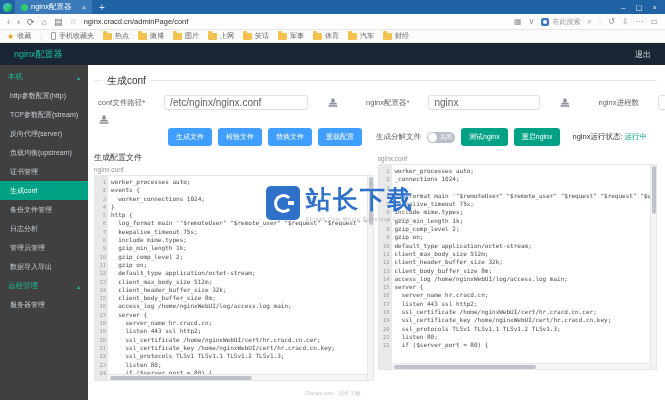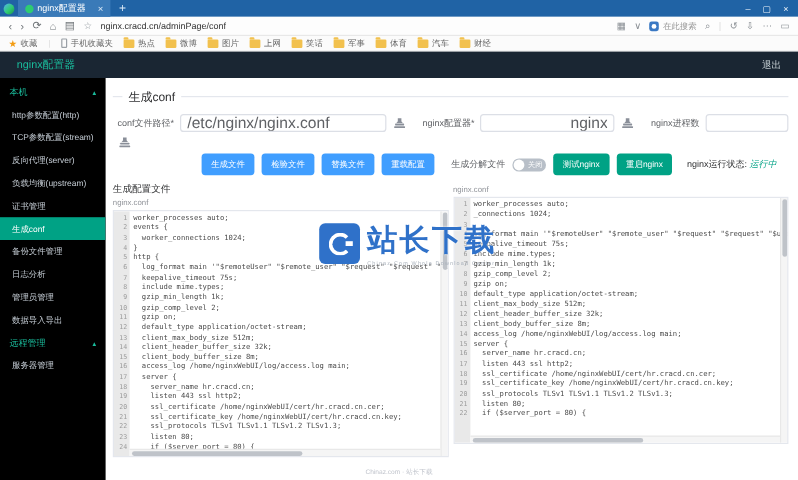--- a/index.html
+++ b/index.html
@@ -31,49 +31,49 @@
   .bm-star { color:#f39c12; font-size:8px; }
   .phone-ic { width:5px; height:8px; border:1px solid #9aa0a6; border-radius:1px; }
   .folder { width:9px; height:7px; background:#f2c14e; border-radius:1px; position:relative; flex-shrink:0; }
   .folder::before { content:""; position:absolute; top:-2px; left:0; width:4px; height:2px; background:#f2c14e; border-radius:1px 1px 0 0; }
   
   .app-header { height:22px; background:#1a2633; display:flex; align-items:center; justify-content:space-between; padding:0 14px; }
   .brand { color:#1abc9c; font-size:9px; }
   .logout { color:#cfd8dc; font-size:8px; }
   
   .app-body { display:flex; height:335px; }
-  .sidebar { width:88px; background:#000000; flex-shrink:0; padding-top:2px; overflow:hidden; }
+  .sidebar { width:88px; background:#404040; flex-shrink:0; padding-top:2px; overflow:hidden; }
   .group-header { display:flex; justify-content:space-between; align-items:center; color:#1abc9c; font-size:7.5px; padding:5px 8px 4px 8px; }
   .group-arrow { font-size:6px; color:#1abc9c; }
   .side-item { font-size:7px; color:#c6ced6; padding:4.5px 0 4.5px 10px; white-space:nowrap; overflow:hidden; cursor:default; }
   .side-item.active { background:#00a285; color:#fff; }
   .content { flex:1; position:relative; padding:6px 8px 0 6px; min-width:0; }
   
   .page-title-wrap { position:relative; height:14px; margin:2px 0 4px; }
   .page-title-line { position:absolute; left:0; right:0; top:7px; border-top:1px solid #e4e7ed; }
   .page-title { position:absolute; left:8px; top:1px; background:#fff; padding:0 5px; font-size:10px; color:#303133; }
   
-  .form-row { display:flex; align-items:center; gap:5px; margin:8px 0 2px 4px; }
+  .form-row { display:flex; align-items:center; gap:19px; margin:8px 0 2px 4px; }
   .f-label { font-size:7.5px; color:#606266; white-space:nowrap; }
-  .f-input { height:15px; border:1px solid #dcdfe6; border-radius:3px; font-size:13px; color:#606266; padding:0 5px; font-family:inherit; background:#fff; }
-  .w1 { width:172px; } .w2 { width:112px;text-align:right; } .w3 { flex:1; min-width:0; }
+  .f-input { height:15px; border:1px solid #dcdfe6; border-radius:3px; font-size:10px; color:#606266; padding:0 5px; font-family:inherit; background:#fff; }
+  .w1 { width:172px; } .w2 { width:112px; } .w3 { flex:1; min-width:0; }
   .stamp { width:12px; height:12px; flex-shrink:0; }
   .stamp-row { margin:2px 0 0 4px; height:12px; }
   
   .actions-row { display:flex; align-items:center; margin:4px 0 6px 50px; gap:6px; flex-wrap:nowrap;padding-left:24px; }
   .btn { font-size:7px; color:#fff; border:none; border-radius:3px; padding:4px 8px; font-family:inherit; white-space:nowrap; cursor:pointer; }
   .btn-primary { background:#409eff; }
   .btn-success { background:#00a285; }
   .btn-group { display:flex; gap:6px; }
   .toggle-label { font-size:7.5px; color:#606266; margin-left:8px; white-space:nowrap; }
   .switch { width:28px; height:11px; border-radius:6px; background:#b8bfc8; position:relative; display:flex; align-items:center; justify-content:flex-end; padding-right:3px; flex-shrink:0; }
   .switch-dot { position:absolute; left:1px; top:1px; width:9px; height:9px; border-radius:50%; background:#fff; }
   .switch-text { font-size:6px; color:#fff; }
   .status { font-size:7.5px; color:#303133; margin-left:6px; white-space:nowrap; }
-  .status-val { color:#00a285;font-style:italic; }
+  .status-val { color:#00a285; }
   
   .panels { display:flex; gap:4px; margin-top:2px; }
   .panel { flex:1; min-width:0; }
   .panel-title { font-size:8px; color:#303133; }
   .panel-sub { font-size:6.5px; color:#909399; margin:3px 0 2px; }
   .codebox { position:relative; border:1px solid #e4e7ed; height:206px; display:flex; overflow:hidden; background:#fff; }
   .gutter { width:13px; background:#e9e9e9; color:#9b9b9b; font-family:"DejaVu Sans Mono",monospace; font-size:5.5px; line-height:8.3px; text-align:right; padding:2px 2px 0 0; flex-shrink:0; }
   .code { flex:1; font-family:"DejaVu Sans Mono",monospace; font-size:6px; color:#4a4a4a; line-height:8.3px; padding:2px 0 0 3px; white-space:pre; overflow:hidden; }
   .vscroll { position:absolute; right:0; top:0; bottom:0; width:6px; background:#f5f5f5; border-left:1px solid #e8e8e8; }
   .vthumb { position:absolute; top:1px; left:1px; width:4px; height:48px; background:#bfc3c9; border-radius:2px; }

